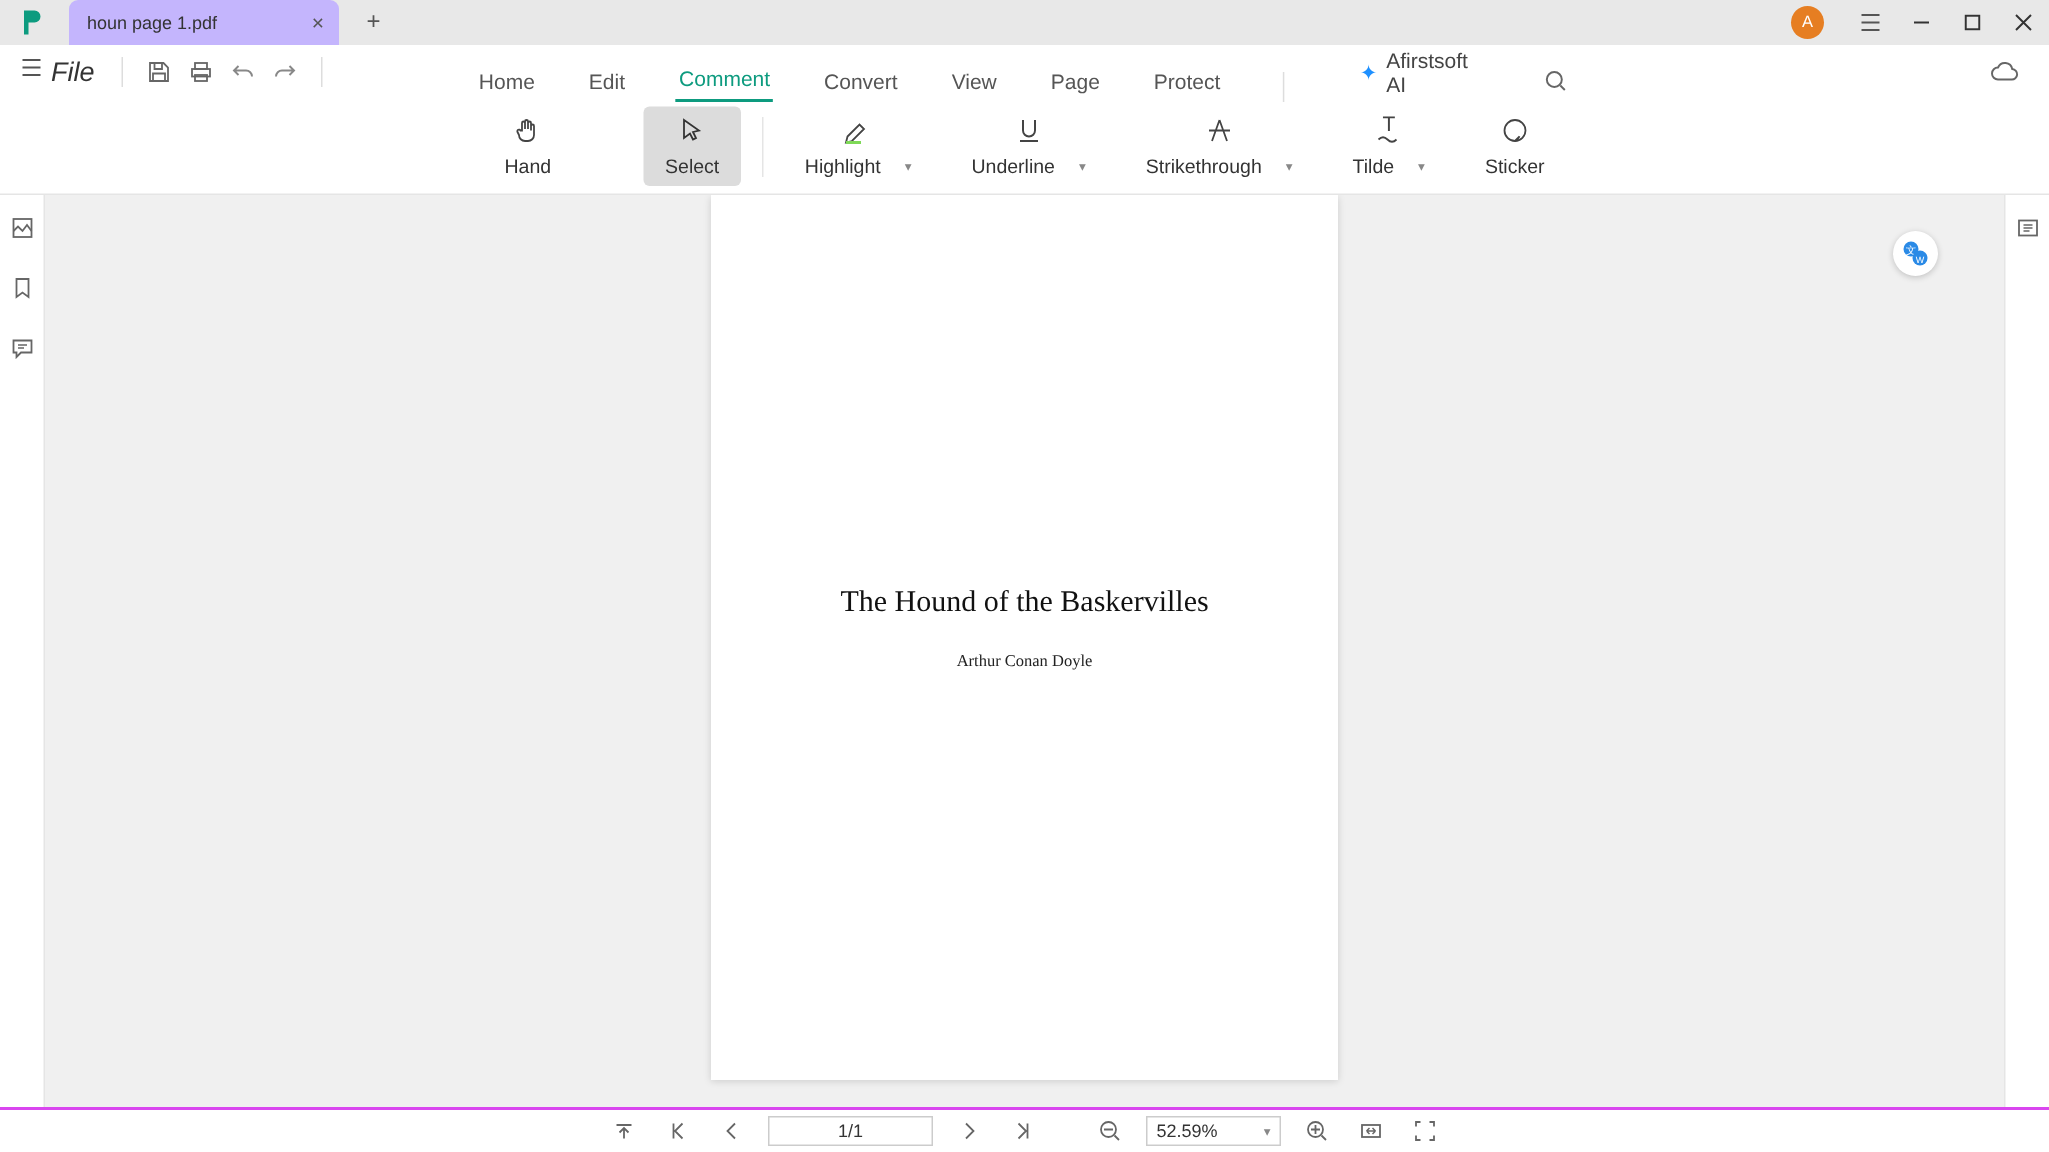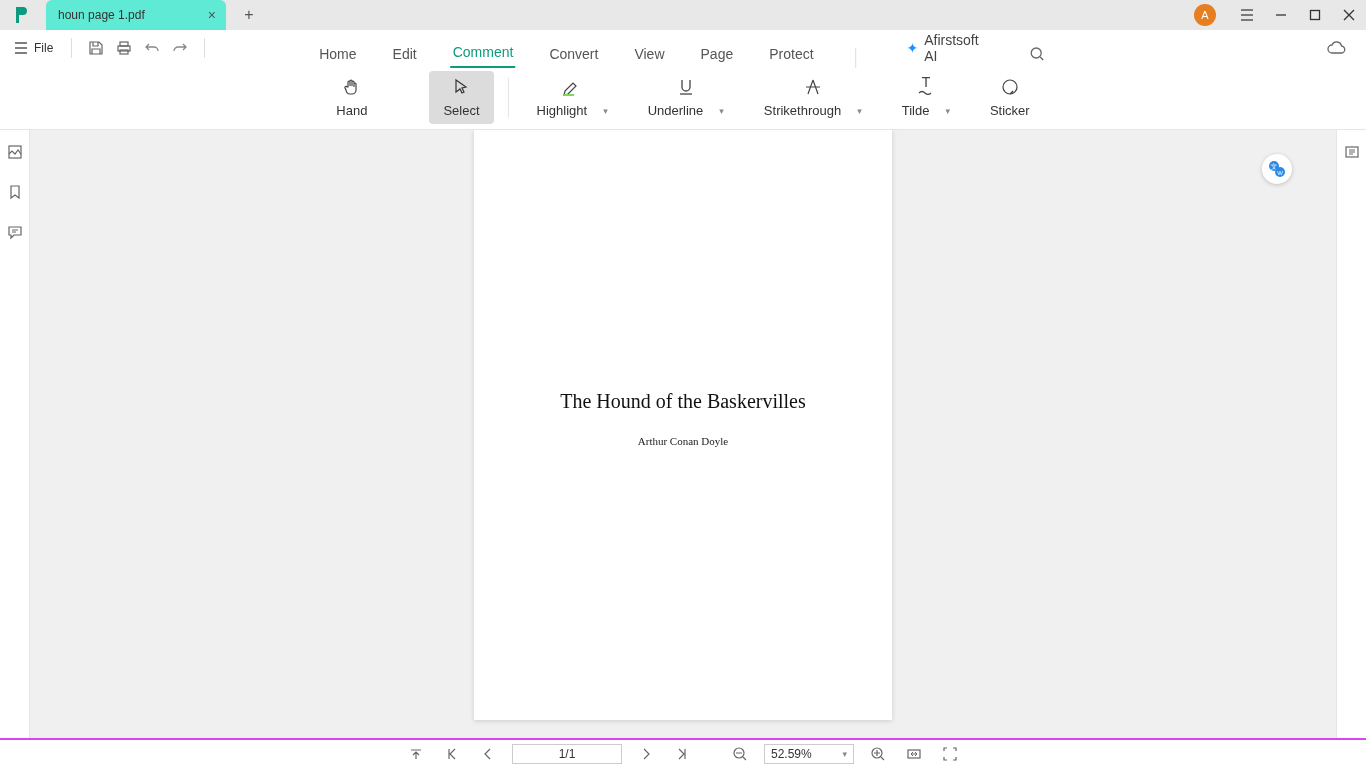--- a/index.html
+++ b/index.html
@@ -1,27 +1,27 @@
 <!DOCTYPE html>
 <html><head>
 <meta charset="utf-8">
 <style>
 * { margin: 0; padding: 0; box-sizing: border-box; font-family: -apple-system, BlinkMacSystemFont, "Segoe UI", Arial, sans-serif; }
 body { width: 1366px; height: 768px; overflow: hidden; background: #fff; display: flex; flex-direction: column; }
 
 
 .titlebar { height: 30px; background: #e8e8e8; display: flex; align-items: center; }
 .logo { width: 28px; height: 28px; margin: 0 10px 0 8px; display: flex; align-items: center; justify-content: center; }
-.tab { height: 30px; background: #5eead4; display: flex; align-items: center; padding: 0 12px; border-radius: 6px 6px 0 0; min-width: 180px; font-size: 12px; color: #333; position: relative; text-align: center; }
+.tab { height: 30px; background: #c4b5fd; display: flex; align-items: center; padding: 0 12px; border-radius: 6px 6px 0 0; min-width: 180px; font-size: 12px; color: #333; position: relative; text-align: center; }
 .tab-close { position: absolute; right: 10px; font-size: 14px; color: #555; cursor: pointer; }
 .new-tab { width: 30px; height: 30px; display: flex; align-items: center; justify-content: center; font-size: 16px; color: #555; margin-left: 8px; cursor: pointer; }
 .titlebar-spacer { flex: 1; }
 .avatar { width: 22px; height: 22px; border-radius: 50%; background: #e67e22; color: #fff; display: flex; align-items: center; justify-content: center; font-size: 11px; margin-right: 14px; }
 .win-btn { width: 34px; height: 30px; display: flex; align-items: center; justify-content: center; color: #333; }
-.hamburger-file { display: flex; align-items: flex-end; gap: 6px; padding: 4px 8px; font-size: 12px; color: #333; }
+.hamburger-file { display: flex; align-items: flex-start; gap: 6px; padding: 4px 8px; font-size: 18px; color: #333; font-style: italic; }
 .q-divider { width: 1px; height: 20px; background: #ddd; margin: 0 10px; }
 .q-icon { width: 28px; height: 28px; display: flex; align-items: center; justify-content: center; color: #666; }
 .menubar-center { position: absolute; left: 50%; transform: translateX(-50%); display: flex; align-items: flex-end; gap: 32px; }
 .menu-item { font-size: 14px; color: #555; cursor: pointer; padding: 6px 2px; }
 .menu-item.active { color: #0d9b7f; border-bottom: 2px solid #0d9b7f; }
 .ai-btn { display: flex; align-items: center; gap: 6px; font-size: 14px; color: #444; padding: 4px 10px; }
 .sparkle { color: #1e90ff; font-size: 14px; }
 
 
 .toolbar { height: 64px; display: flex; align-items: center; justify-content: center; gap: 12px; border-bottom: 1px solid #e5e5e5; background: #fff; }

